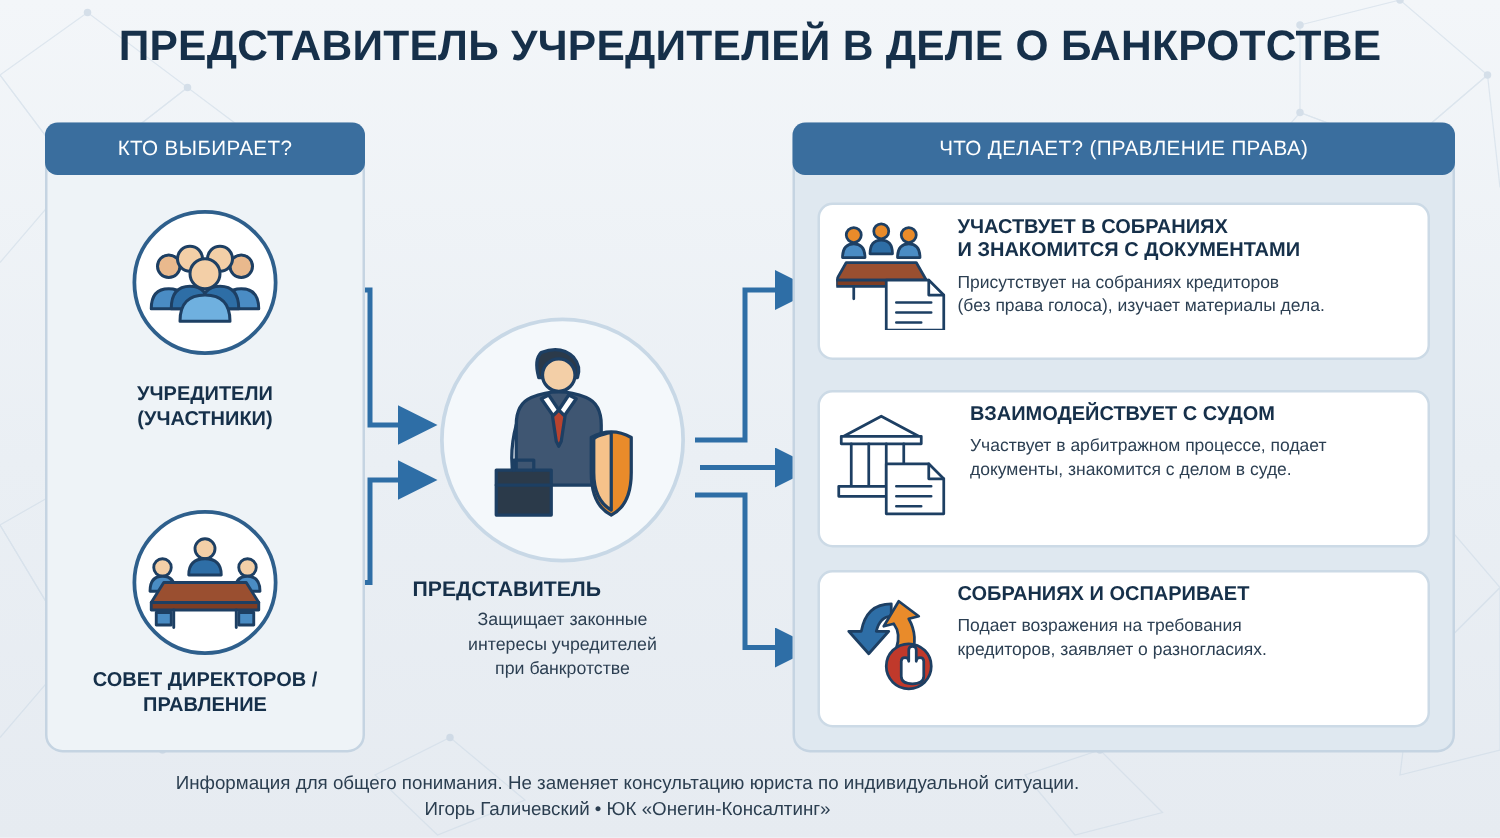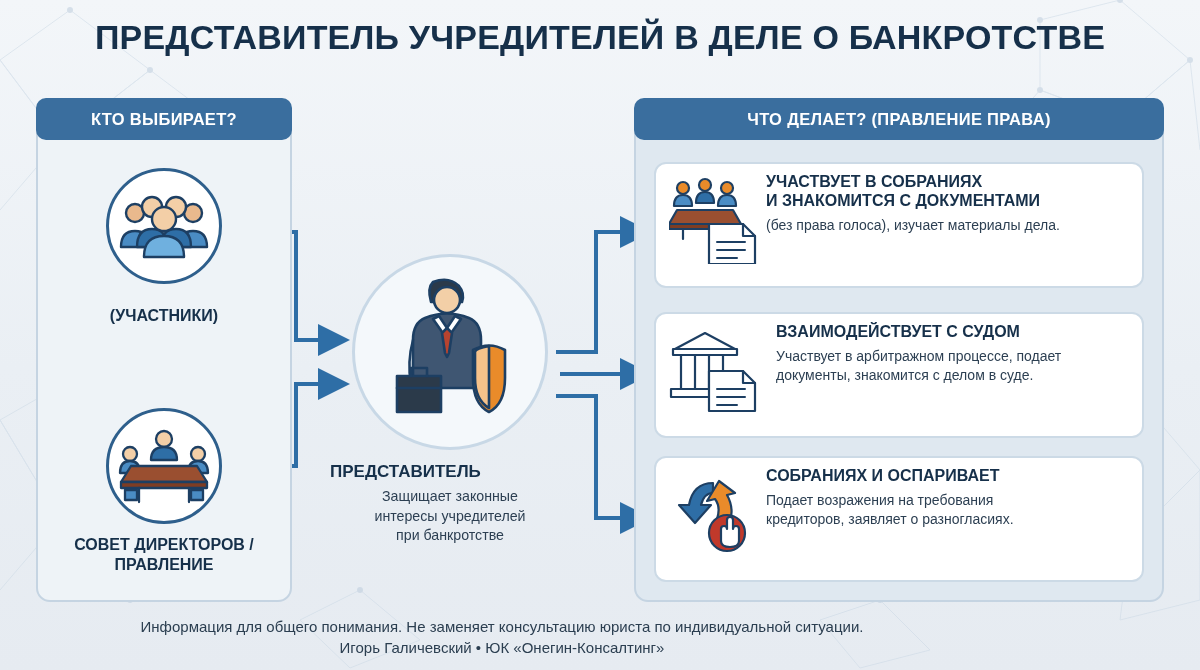--- a/index.html
+++ b/index.html
@@ -34,21 +34,21 @@
     border: 2px solid #c5d4e2;
     border-radius: 14px;
     z-index: 2;
   }
   .panel-head {
     position: absolute; top: 0; height: 42px;
     background: #3a6e9e;
     border-radius: 10px;
     color: #fff;
     display: flex; align-items: center; justify-content: center;
-    font-size: 16.5px; font-weight: 700;
+    font-size: 16.5px; font-weight: 400;
     letter-spacing: .3px;
     z-index: 4;
   }
   .left-head { left: 36px; top: 98px; width: 256px; }
 
   
   .right-panel {
     position: absolute; left: 634px; top: 98px;
     width: 530px; height: 504px;
     background: #dfe8f0;
@@ -218,20 +218,21 @@
         <circle cx="34" cy="20" r="10" fill="#f3cfa7"></circle>
         <path d="M19 60 q0-18 15-18 q15 0 15 18z" fill="#2e6ea6"></path>
         <circle cx="58" cy="20" r="10" fill="#f3cfa7"></circle>
         <path d="M43 60 q0-18 15-18 q15 0 15 18z" fill="#2e6ea6"></path>
         <circle cx="46" cy="32" r="12" fill="#f3cfa7"></circle>
         <path d="M26 70 q0-21 20-21 q20 0 20 21z" fill="#6fb0df"></path>
       </g>
     </svg>
   </div>
   <div class="node-label label1">
+    <div>УЧРЕДИТЕЛИ</div>
     <div>(УЧАСТНИКИ)</div>
   </div>
 
   <div class="circle-node node2">
     <svg width="94" height="80" viewBox="0 0 94 80">
       <g stroke="#1d3f63" stroke-width="2.3" stroke-linejoin="round" stroke-linecap="round">
         <circle cx="47" cy="13" r="8" fill="#f3cfa7"></circle>
         <path d="M34 34 q0-13 13-13 q13 0 13 13z" fill="#2e6ea6"></path>
         <circle cx="13" cy="28" r="7" fill="#f3cfa7"></circle>
         <path d="M3 47 q0-12 10-12 q10 0 10 12z" fill="#4a8cc4"></path>
@@ -302,20 +303,21 @@
           <path d="M48 66 h28 M48 74 h28 M48 82 h20" fill="none" stroke-width="2"></path>
         </g>
       </svg>
     </div>
     <div class="card-body">
       <div class="card-title">
         <div>УЧАСТВУЕТ В СОБРАНИЯХ</div>
         <div>И ЗНАКОМИТСЯ С ДОКУМЕНТАМИ</div>
       </div>
       <div class="card-text">
+        <div>Присутствует на собраниях кредиторов</div>
         <div>(без права голоса), изучает материалы дела.</div>
       </div>
     </div>
   </div>
 
   <div class="card card2">
     <div class="card-icon">
       <svg width="90" height="86" viewBox="0 0 90 86">
         <g stroke="#1d3f63" stroke-width="2.2" stroke-linejoin="round" stroke-linecap="round">
           <path d="M6 22 L36 6 L66 22 z" fill="#ffffff"></path>

